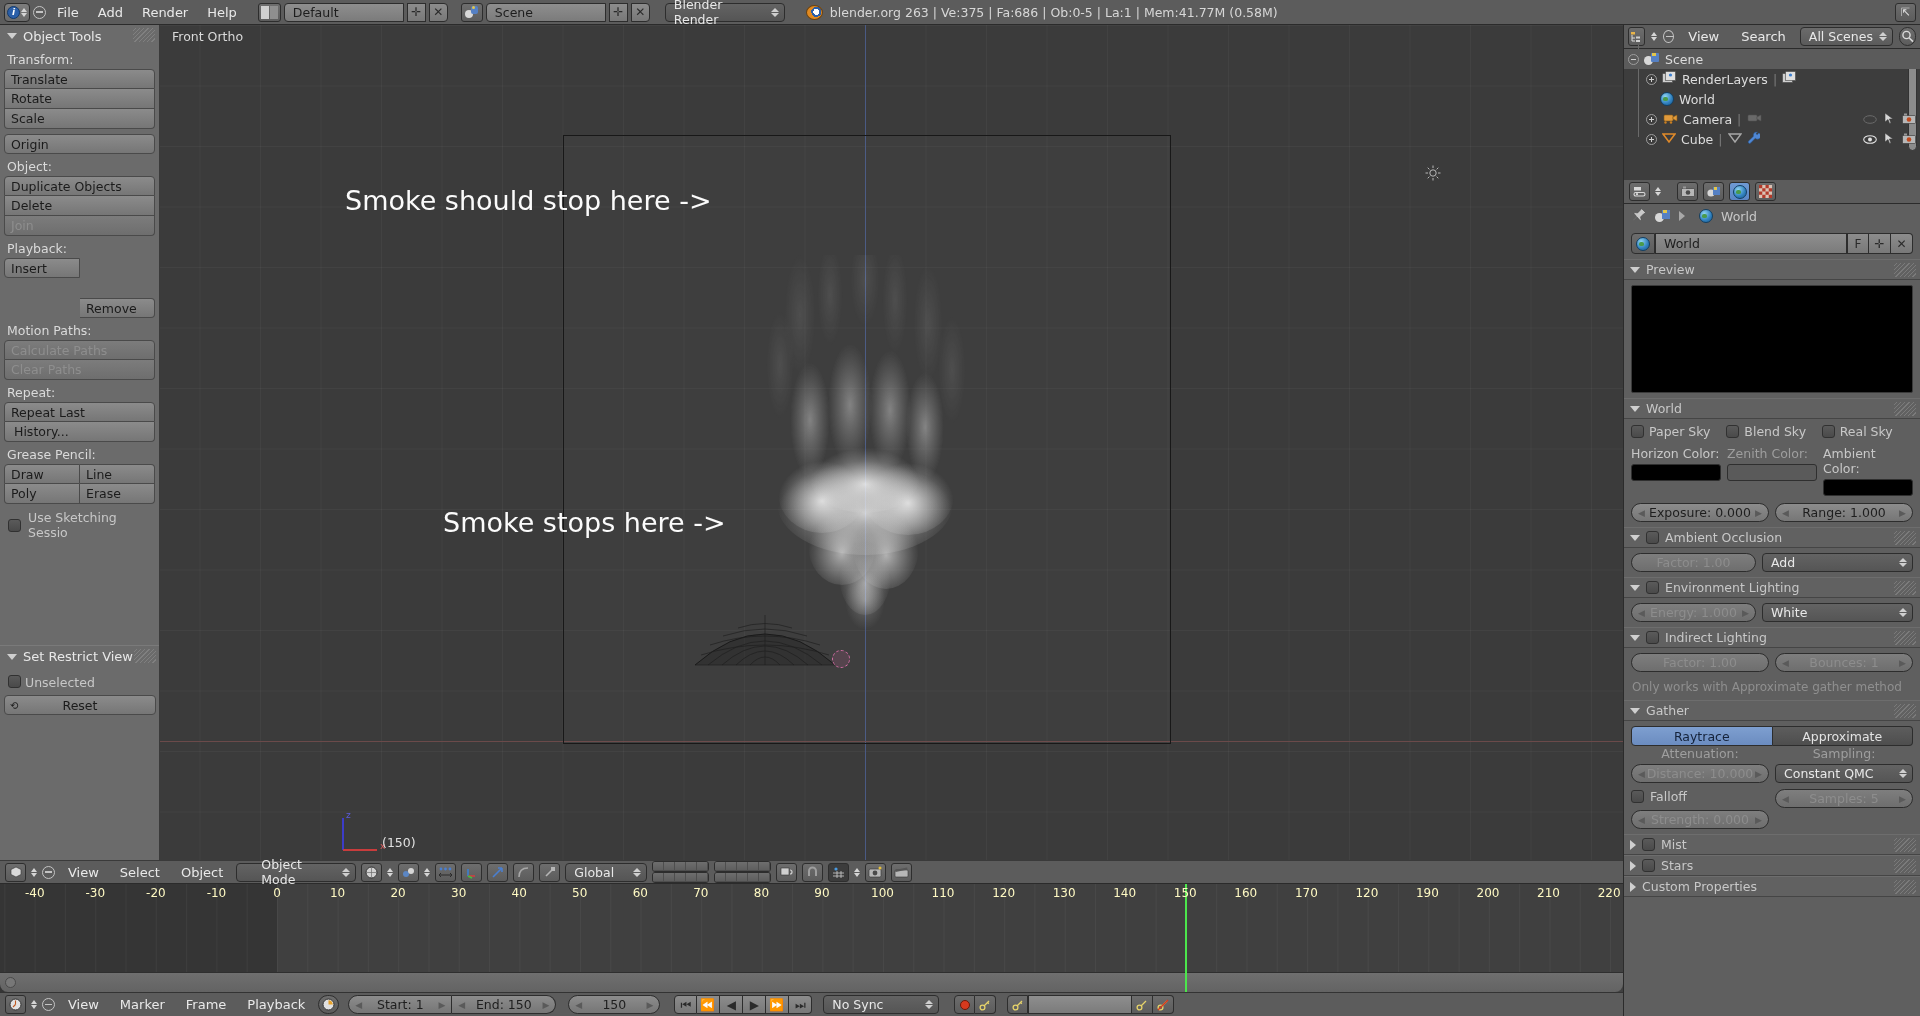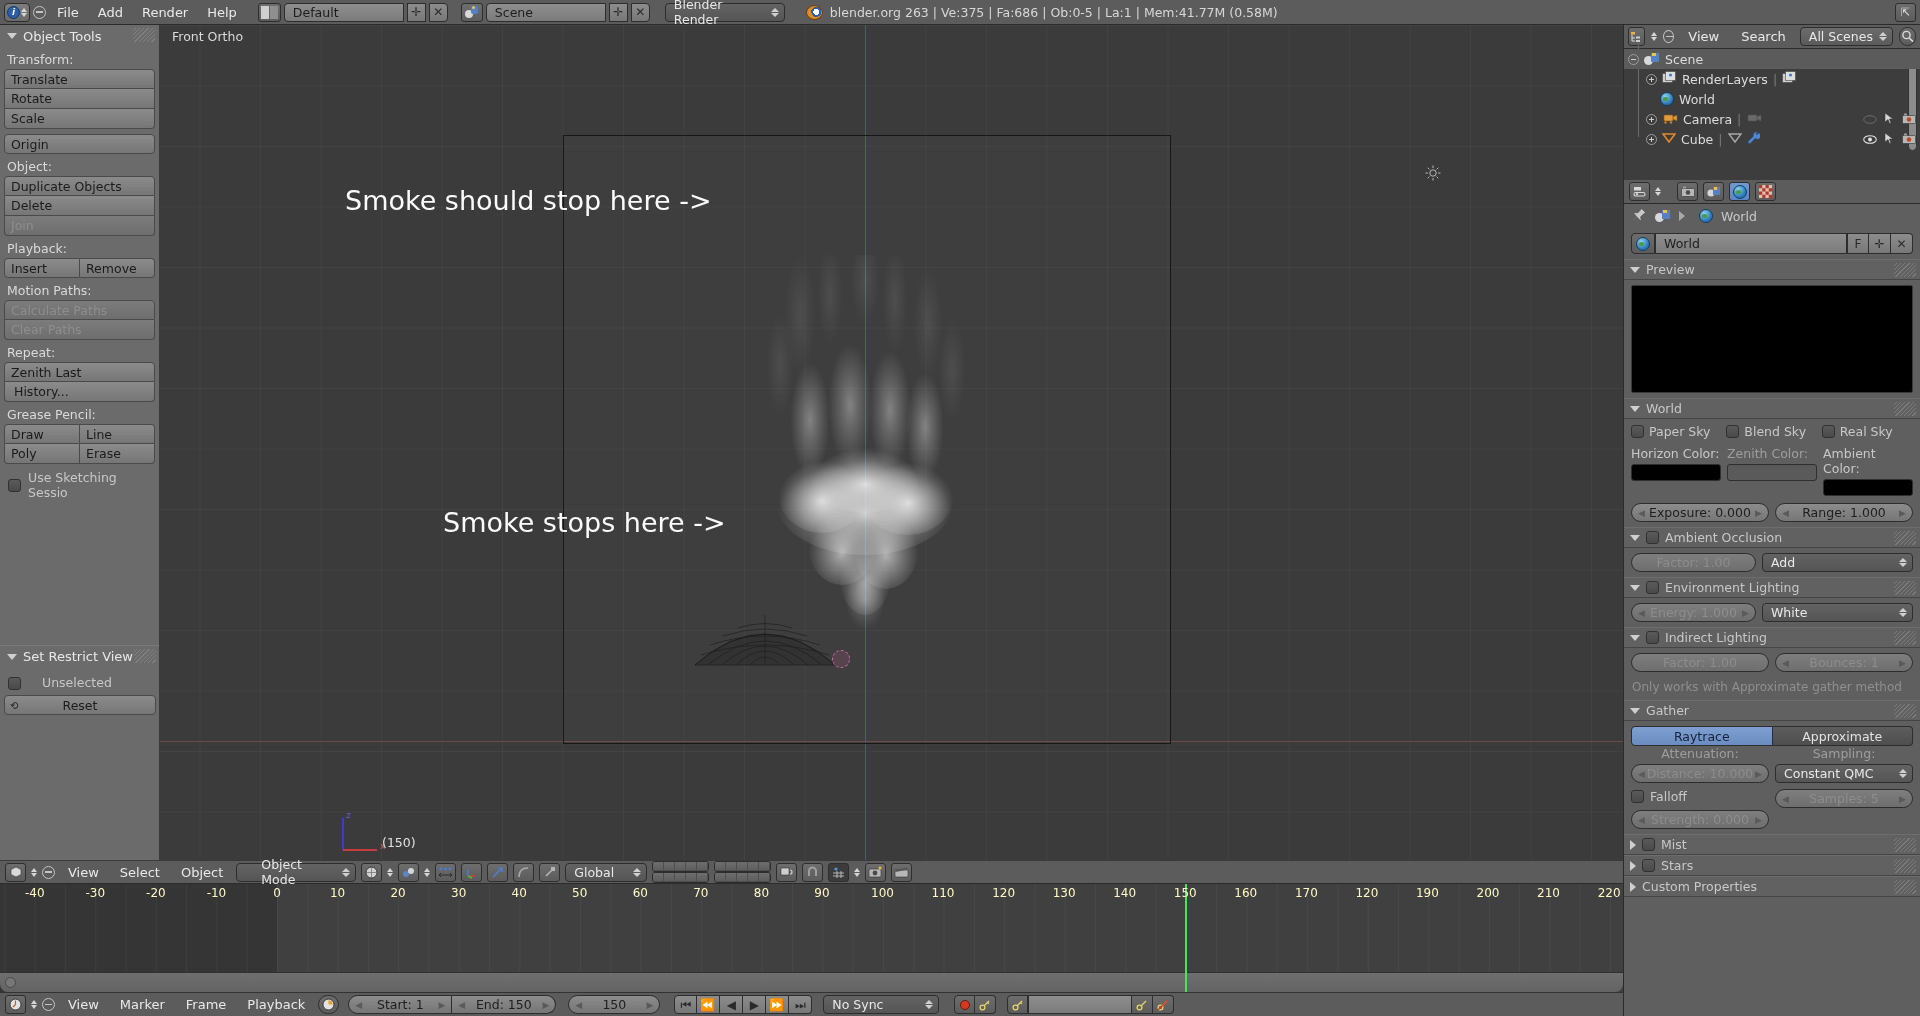--- a/index.html
+++ b/index.html
@@ -262,34 +262,34 @@
     <div class="tp-row">
       <div class="tp-btn" style="border-top:0;">Delete</div>
       </div>
     <div class="tp-row">
       <div class="tp-btn dis" style="border-top:0;border-radius:0 0 4px 4px;">Join</div>
       </div>
 
     <div class="tp-sec">Playback:</div>
     <div class="tp-row">
       <div class="tp-btn" style="border-radius:4px 0 0 4px;">Insert</div>
-      <div class="tp-btn" style="border-left:0;border-radius:0 4px 4px 0;">Remove</div>
+      <div class="tp-btn" style="border-left:0;border-radius:0 4px 4px 0;margin-top:40px;">Remove</div>
       </div>
 
     <div class="tp-sec">Motion Paths:</div>
     <div class="tp-row">
       <div class="tp-btn dis" style="border-radius:4px 4px 0 0;">Calculate Paths</div>
       </div>
     <div class="tp-row">
       <div class="tp-btn dis" style="border-top:0;border-radius:0 0 4px 4px;">Clear Paths</div>
       </div>
 
     <div class="tp-sec">Repeat:</div>
     <div class="tp-row">
-      <div class="tp-btn" style="border-radius:4px 4px 0 0;">Zenith Last</div>
+      <div class="tp-btn" style="border-radius:4px 4px 0 0;">Repeat Last</div>
       </div>
     <div class="tp-row">
       <div class="tp-btn" style="border-top:0;border-radius:0 0 4px 4px;padding-left:9px;">History...</div>
       </div>
 
     <div class="tp-sec">Grease Pencil:</div>
     <div class="tp-row">
       <div class="tp-btn" style="border-radius:4px 0 0 0;">Draw</div>
       <div class="tp-btn" style="border-left:0;border-radius:0 4px 0 0;">Line</div>
       </div>
@@ -302,21 +302,21 @@
       <div class="chk"></div>
       <span class="lbl">Use Sketching Sessio</span>
     </div>
 
     <div class="tp-title" style="position:absolute;top:620px;width:160px;border-top:1px solid #7a7a7a;">
       <div class="tri"></div>
       <span>Set Restrict View</span>
       <div class="grip"></div>
     </div>
     <div style="position:absolute;top:650px;left:0;width:160px;">
-      <div style="display:flex;align-items:flex-end;gap:21px;padding:0 0 5px 8px;">
+      <div style="display:flex;align-items:flex-start;gap:4px;padding:0 0 5px 8px;">
         <div class="chk"></div>
         <span class="lbl">Unselected</span>
       </div>
       <div class="tp-row">
         <div class="tp-btn" style="border-radius:4px;justify-content:center;padding-left:0;position:relative;">
           <span style="position:absolute;left:5px;font-size:10px;">⟲</span>
           <span>Reset</span>
         </div>
       </div>
     </div>

